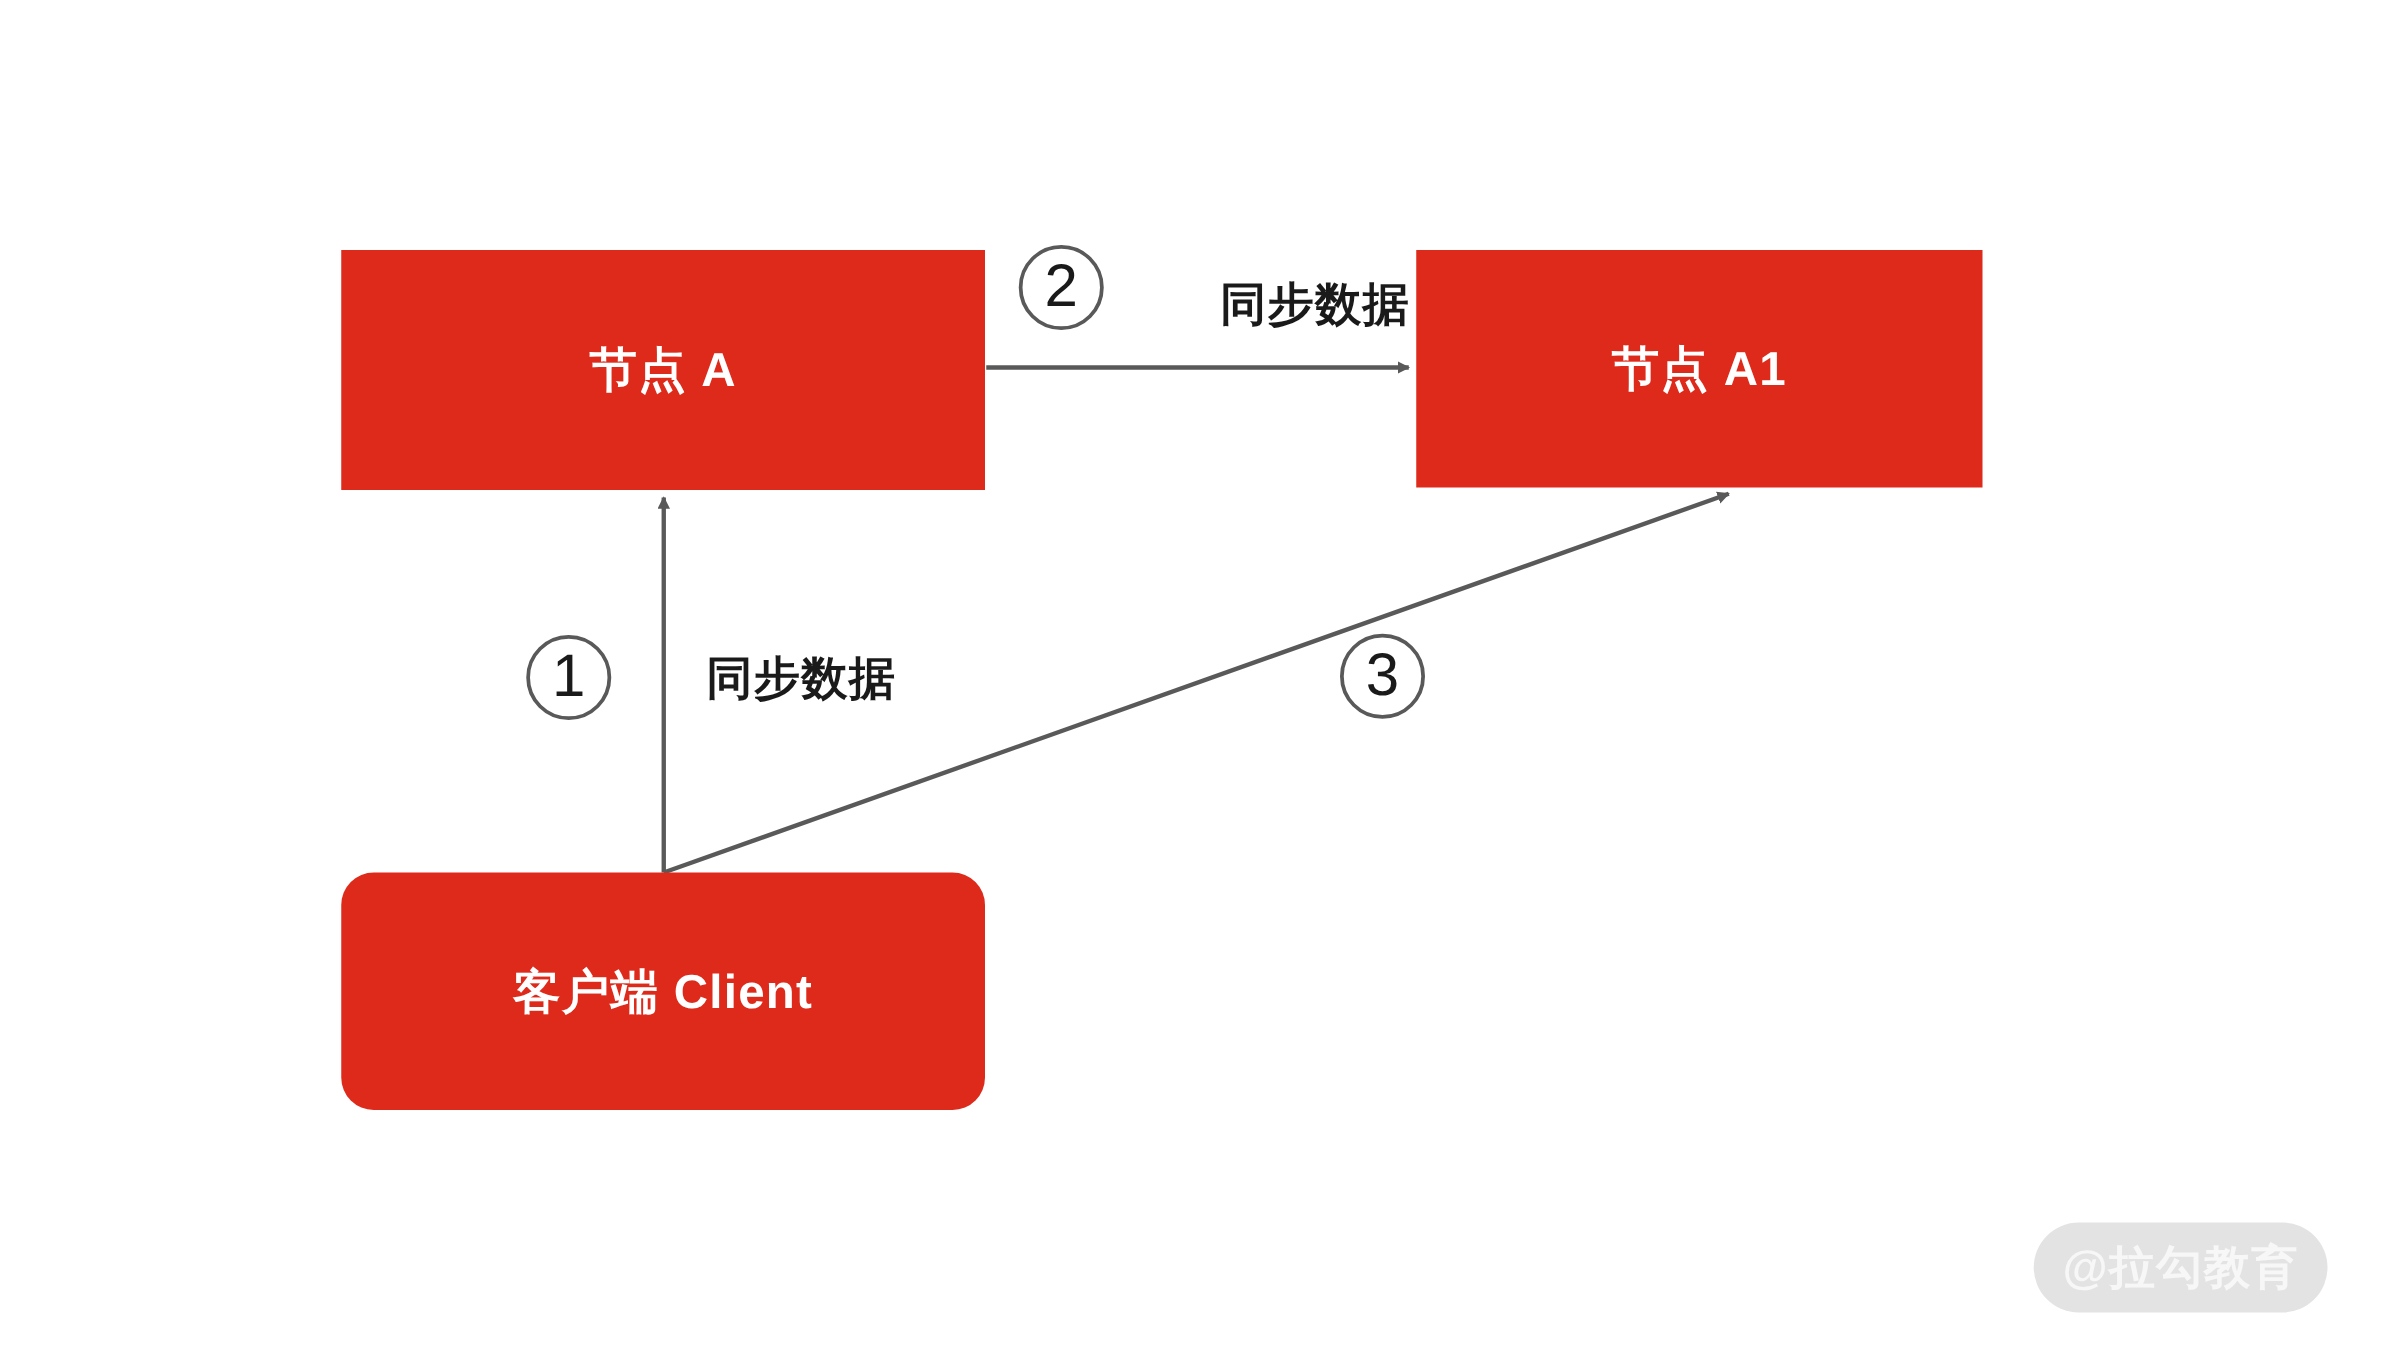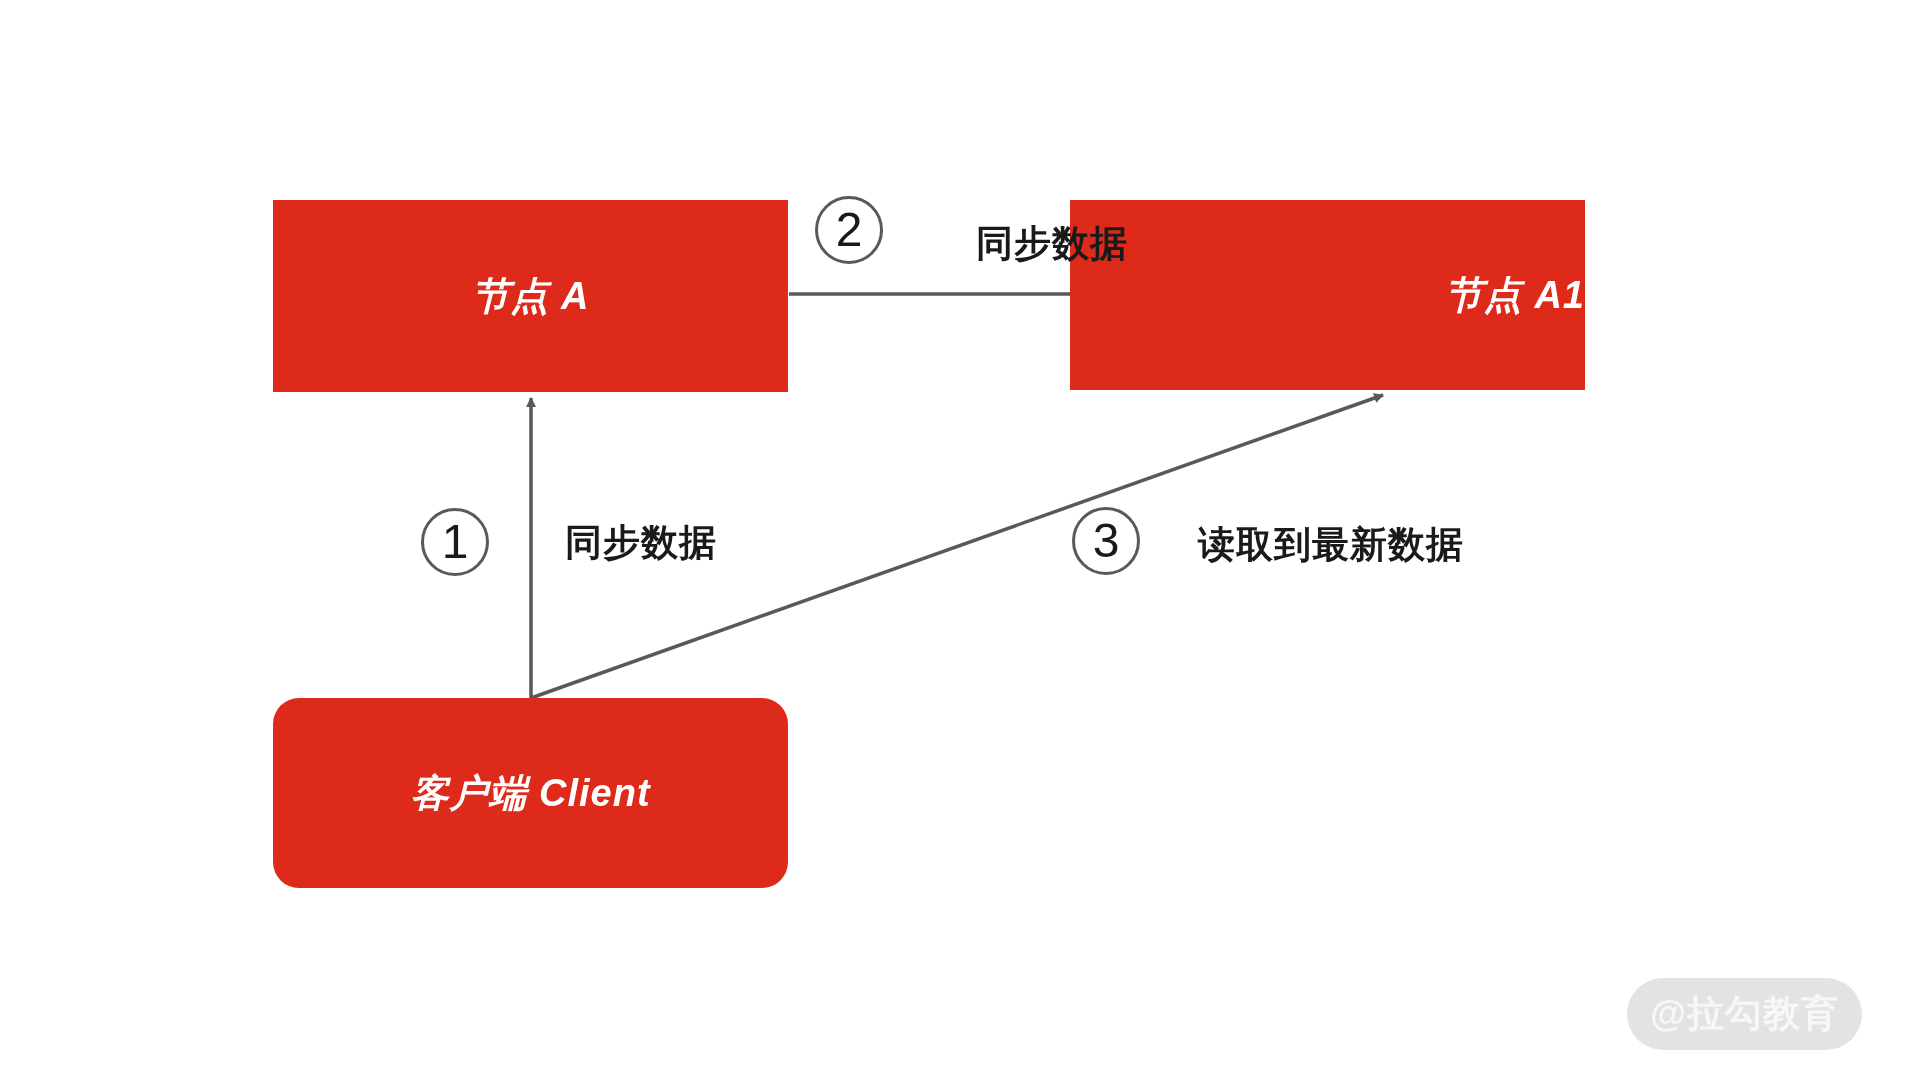--- a/index.html
+++ b/index.html
@@ -33,24 +33,23 @@
   .node {
     position: absolute;
     background: var(--node_fill, #de2a1b);
     color: var(--node_text, #ffffff);
     display: flex;
     align-items: center;
     justify-content: center;
     font-size: 38px;
     font-weight: 700;
     letter-spacing: 1px;
-    font-style: italic;
   }
   .node-a    { left: 273px;  top: 200px; width: 515px; height: 192px; }
-  .node-a1   { left: 1070px; top: 200px; width: 515px; height: 190px; justify-content: flex-end; }
+  .node-a1   { left: 1133px; top: 200px; width: 453px; height: 190px; }
   .node-client { left: 273px; top: 698px; width: 515px; height: 190px; border-radius: 26px; }
 
   .step-circle {
     position: absolute;
     width: 68px;
     height: 68px;
     border: 3px solid var(--arrow, #595959);
     border-radius: 50%;
     background: #ffffff;
     color: #1a1a1a;
@@ -133,19 +132,18 @@
   <div class="step-label label-1">同步数据</div>
 
   <div class="step-circle circle-2">
     <span>2</span>
   </div>
   <div class="step-label label-2">同步数据</div>
 
   <div class="step-circle circle-3">
     <span>3</span>
   </div>
-  <div class="step-label label-3">读取到最新数据</div>
 
   <div class="watermark">
     <span>@拉勾教育</span>
   </div>
 
 </div>
 
 </body></html>

